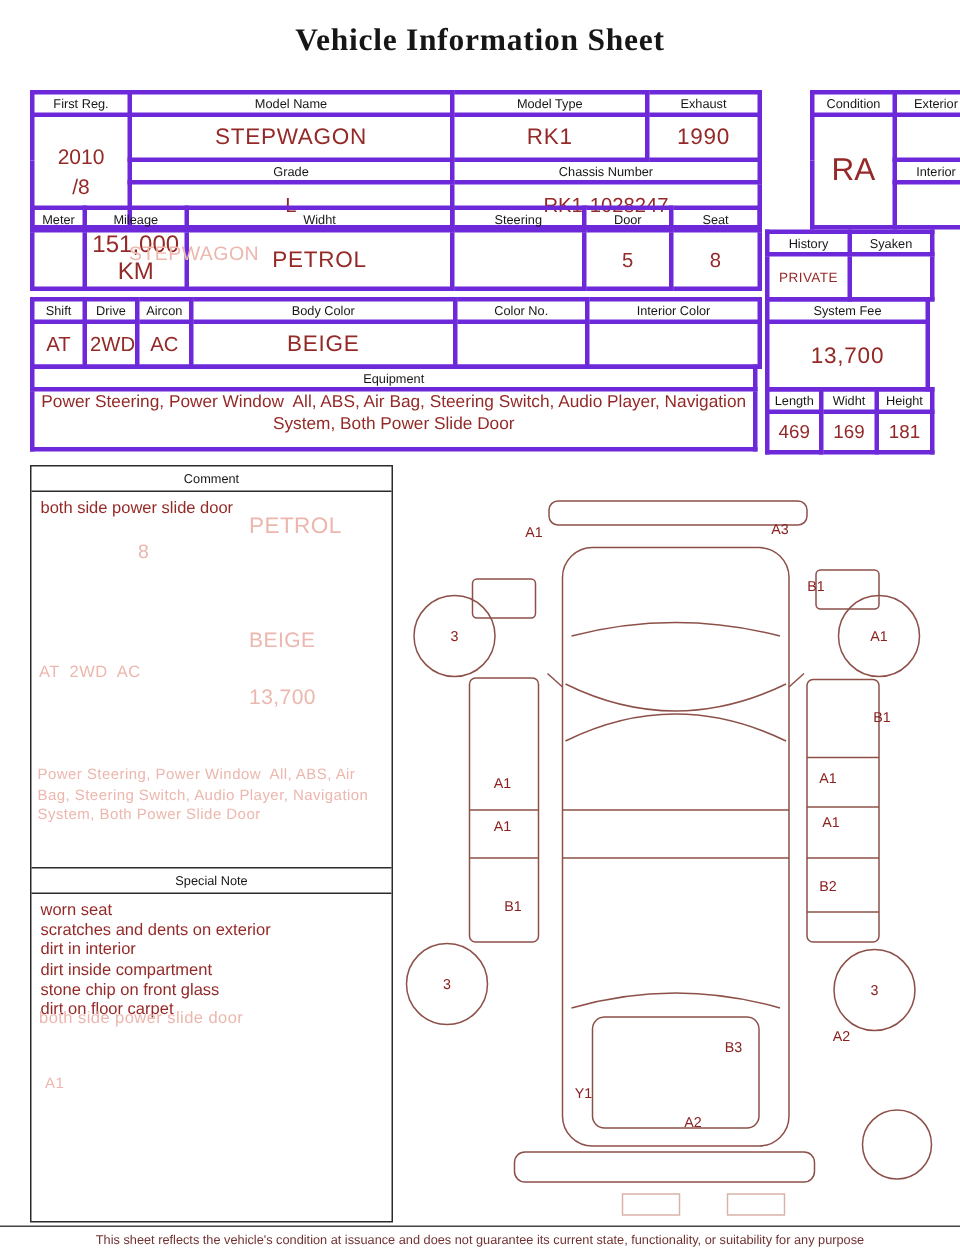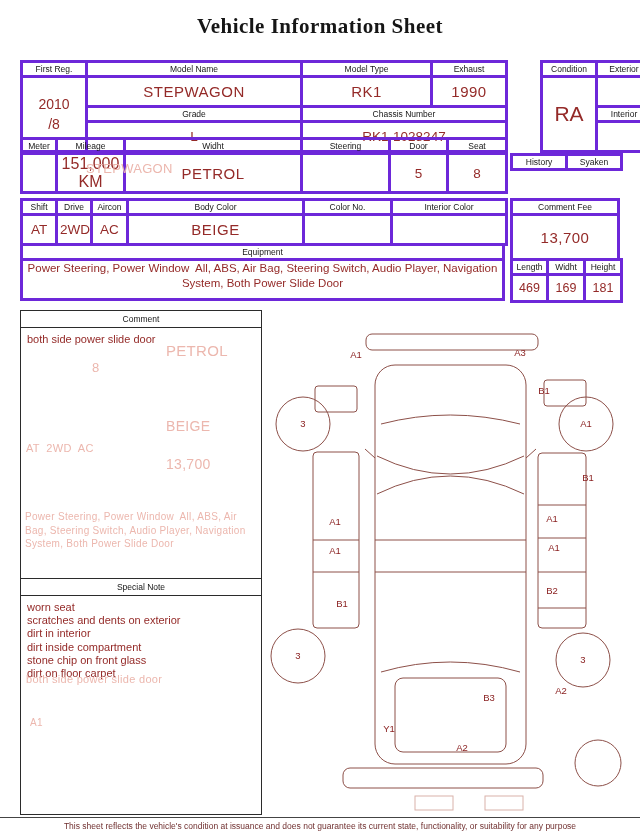--- a/index.html
+++ b/index.html
@@ -169,27 +169,31 @@
   <table class="tbl" style="left:510px;top:153px;width:110px;padding-left:23px;">
     <colgroup>
         <col style="width:55px">
         <col style="width:55px">
       </colgroup>
     <tbody>
         <tr class="h15">
       <th>History</th>
       <th>Syaken</th>
     </tr>
+    <tr class="h30">
+      <td class="v-xs">PRIVATE</td>
+      <td></td>
+    </tr>
   </tbody>
     </table>
 
   <table class="tbl" style="left:510px;top:198px;width:110px;">
     <tbody>
         <tr class="h15">
-      <th>Comment Fee</th>
+      <th>System Fee</th>
     </tr>
     <tr class="h45">
       <td class="v-lg">13,700</td>
     </tr>
   </tbody>
     </table>
 
   <table class="tbl" style="left:510px;top:258px;width:110px;">
     <colgroup>
         <col style="width:36px">

